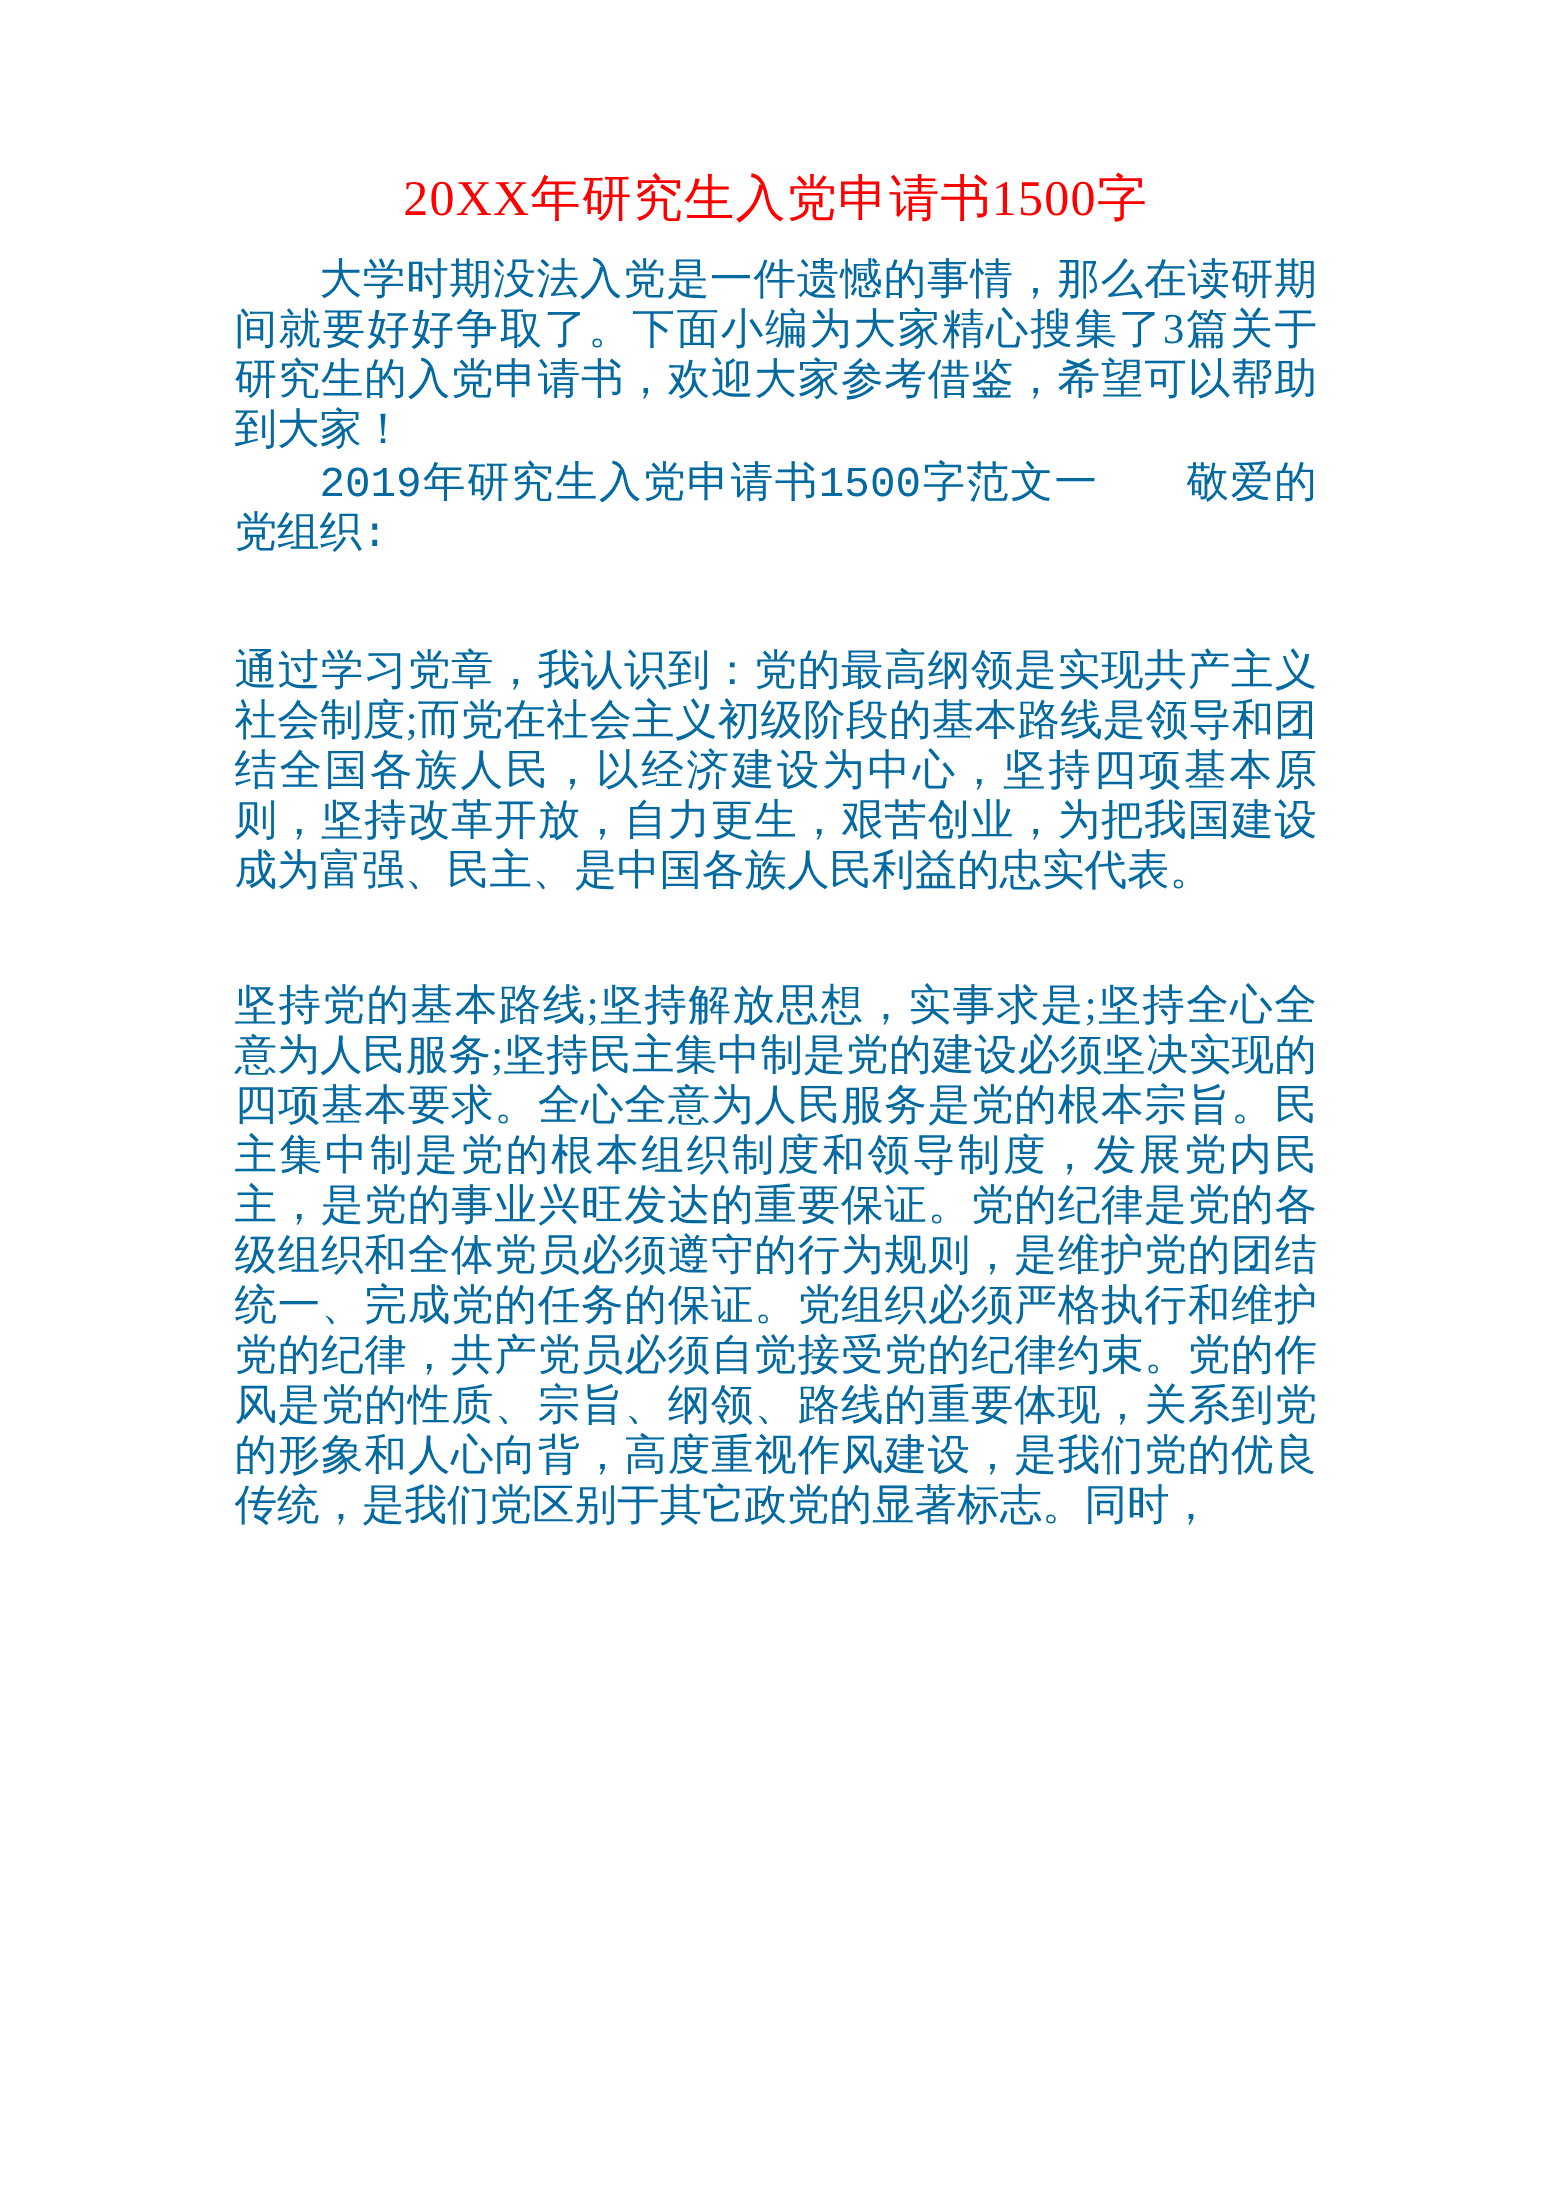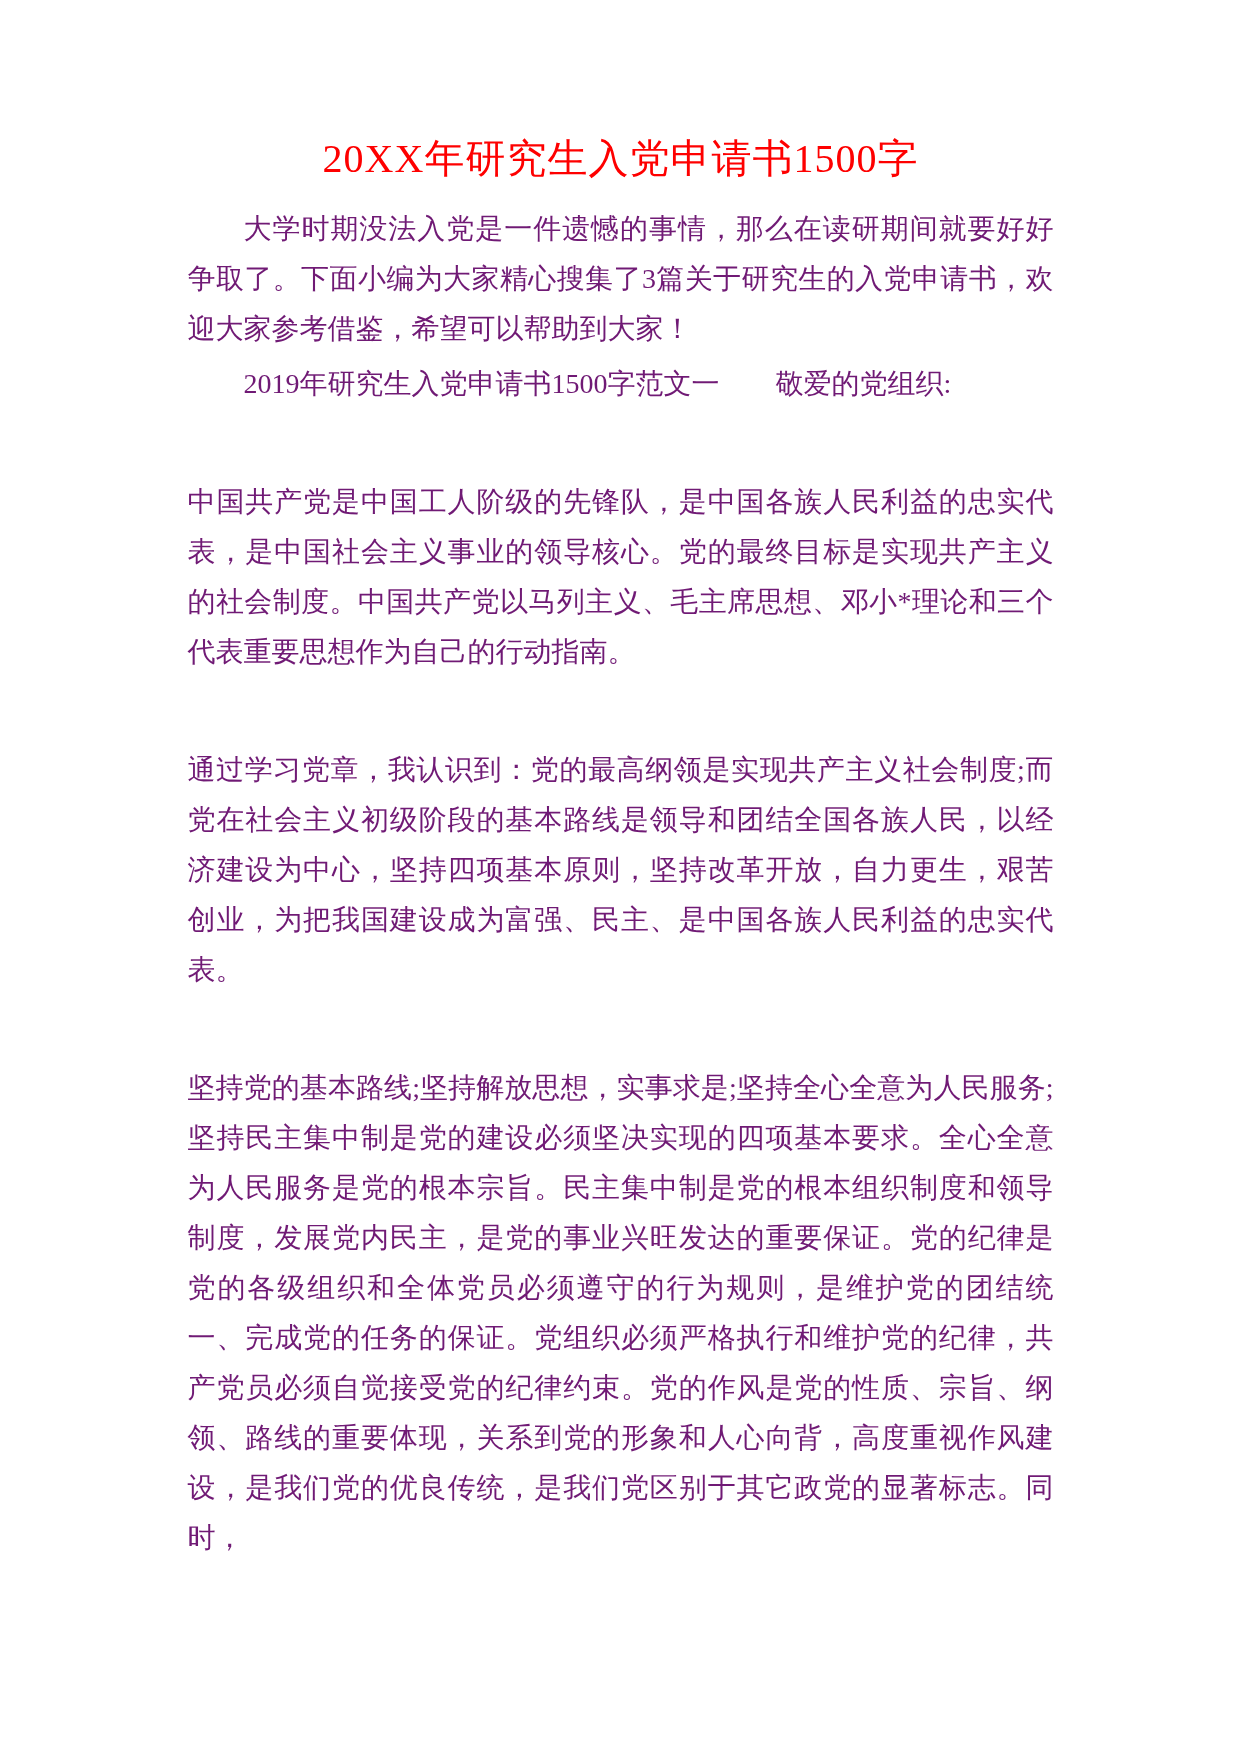--- a/index.html
+++ b/index.html
@@ -25,51 +25,51 @@
     padding-top: 130px;
     font-size: 40px;
     line-height: 58px;
     font-weight: normal;
     text-align: center;
     color: #fe0000; 
     letter-spacing: 1px;
   }
   .para {
     margin: 0;
-    font-size: 28px;
-    line-height: 50px;
+    font-size: 34px;
+    line-height: 40px;
     text-align: justify;
     text-justify: inter-ideograph;
     word-break: break-all;
-    color: #701a75;
+    color: #0369a1;
   }
   .indent {
     text-indent: 2em;
   }
   .p-intro {
     margin-top: 16px;
   }
   .p-sub {
     margin-top: 5px;
+    font-family: Liberation Mono, monospace;
   }
   .p-gap {
     margin-top: 68px;
   }
 </style>
 </head>
 <body>
 
 <div class="page">
   <div class="content">
     <h1 class="doc-title">20XX年研究生入党申请书1500字</h1>
 
     <p class="para indent p-intro">大学时期没法入党是一件遗憾的事情，那么在读研期间就要好好争取了。下面小编为大家精心搜集了3篇关于研究生的入党申请书，欢迎大家参考借鉴，希望可以帮助到大家！</p>
 
     <p class="para indent p-sub">2019年研究生入党申请书1500字范文一　　敬爱的党组织:</p>
 
 
-    <p class="para p-gap">中国共产党是中国工人阶级的先锋队，是中国各族人民利益的忠实代表，是中国社会主义事业的领导核心。党的最终目标是实现共产主义的社会制度。中国共产党以马列主义、毛主席思想、邓小*理论和三个代表重要思想作为自己的行动指南。</p>
 
     <p class="para p-gap">通过学习党章，我认识到：党的最高纲领是实现共产主义社会制度;而党在社会主义初级阶段的基本路线是领导和团结全国各族人民，以经济建设为中心，坚持四项基本原则，坚持改革开放，自力更生，艰苦创业，为把我国建设成为富强、民主、是中国各族人民利益的忠实代表。</p>
 
     <p class="para p-gap">坚持党的基本路线;坚持解放思想，实事求是;坚持全心全意为人民服务;坚持民主集中制是党的建设必须坚决实现的四项基本要求。全心全意为人民服务是党的根本宗旨。民主集中制是党的根本组织制度和领导制度，发展党内民主，是党的事业兴旺发达的重要保证。党的纪律是党的各级组织和全体党员必须遵守的行为规则，是维护党的团结统一、完成党的任务的保证。党组织必须严格执行和维护党的纪律，共产党员必须自觉接受党的纪律约束。党的作风是党的性质、宗旨、纲领、路线的重要体现，关系到党的形象和人心向背，高度重视作风建设，是我们党的优良传统，是我们党区别于其它政党的显著标志。同时，</p>
   </div>
 </div>
 
 </body></html>

